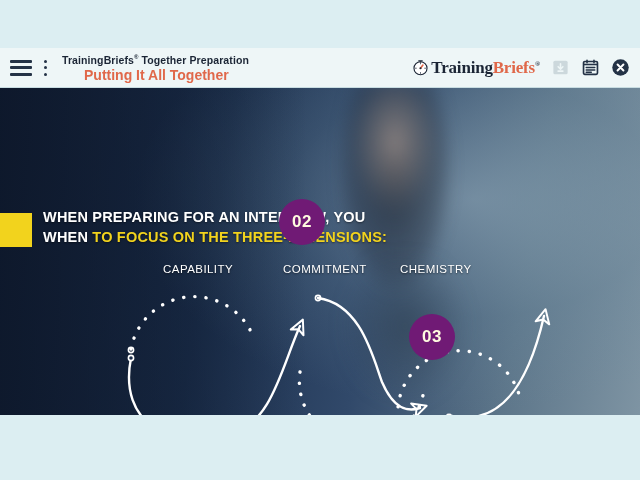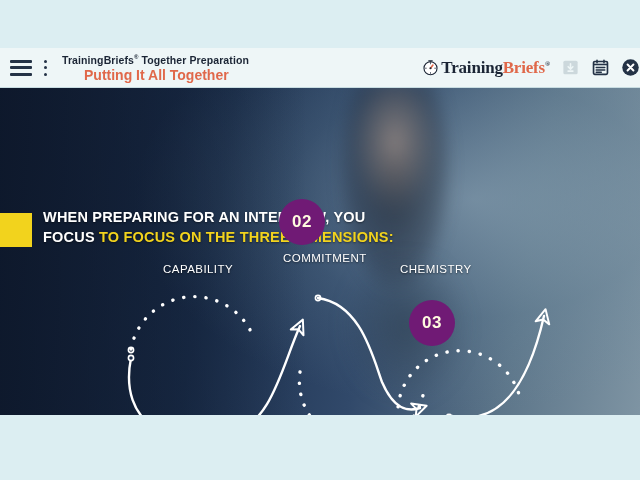--- a/index.html
+++ b/index.html
@@ -33,21 +33,21 @@
   .hdr-title{
     font-size:10.5px;font-weight:bold;color:#1b2535;letter-spacing:.1px;
     white-space:nowrap;
   }
   .hdr-title sup{font-size:6px;vertical-align:super;}
   .hdr-sub{
     font-size:14px;font-weight:bold;color:#e0684a;margin-top:3px;white-space:nowrap;padding-left:22px;
   }
 
   .hdr-right{
-    margin-left:auto;display:flex;align-items:center;gap:11px;
+    margin-left:auto;display:flex;align-items:center;padding-right:10px;gap:11px;
   }
   .logo{display:flex;align-items:center;gap:2px;}
   .logo-mark{width:17px;height:17px;flex:0 0 auto;}
   .logo-text{
     font-family:"Liberation Serif",serif;font-size:17px;line-height:1;
     font-weight:bold;letter-spacing:-.2px;white-space:nowrap;
   }
   .logo-text .t1{color:#1b2535;}
   .logo-text .t2{color:#e0684a;}
   .logo-text sup{font-size:7px;vertical-align:super;color:#1b2535;}
@@ -178,21 +178,21 @@
   <div class="video">
     <div class="bg-grad"></div>
     <div class="bg-person"></div>
     <div class="bg-person2"></div>
     <div class="bg-vig"></div>
 
     <div class="accent-block"></div>
 
     <div class="headline">
       <div>WHEN PREPARING FOR AN INTERVIEW, YOU</div>
-      <div><span>FOCUS </span><span class="hi">TO FOCUS ON THE THREE-DIMENSIONS:</span></div>
+      <div><span>WHEN </span><span class="hi">TO FOCUS ON THE THREE-DIMENSIONS:</span></div>
     </div>
 
     <svg class="diagram" viewBox="0 0 640 327">
       <defs>
         <marker id="arrowW" viewBox="0 0 12 12" refX="6" refY="6" markerWidth="7" markerHeight="7" orient="auto-start-reverse">
           <path d="M1 1 L11 6 L1 11 L3.4 6 Z" fill="none" stroke="#ffffff" stroke-width="1.4" stroke-linejoin="round"></path>
         </marker>
       </defs>
 
       <path d="M131 173 A64 64 0 0 1 253 160" fill="none" stroke="#ffffff" stroke-width="3.4" stroke-linecap="round" stroke-dasharray="0.2 11"></path>
@@ -207,21 +207,21 @@
 
       <path d="M452 240 C 500 250, 528 210, 544 140" fill="none" stroke="#ffffff" stroke-width="2.4" stroke-linecap="round" marker-end="url(#arrowW)"></path>
 
       <circle cx="131" cy="174" r="2.6" fill="none" stroke="#ffffff" stroke-width="1.6"></circle>
       <circle cx="131" cy="182" r="2.6" fill="#1b2d4a" stroke="#ffffff" stroke-width="1.6"></circle>
       <circle cx="318" cy="122" r="2.6" fill="none" stroke="#ffffff" stroke-width="1.6"></circle>
       <circle cx="449" cy="241" r="2.6" fill="#e8c91c" stroke="#ffffff" stroke-width="1.6"></circle>
     </svg>
 
     <div class="num-circle" style="left:279px;top:111px;width:46px;height:46px;">02</div>
-    <div class="num-circle" style="left:409px;top:212px;width:46px;height:46px;">03</div>
+    <div class="num-circle" style="left:409px;top:226px;width:46px;height:46px;">03</div>
 
     <div class="node-label" style="left:163px;top:175px;">CAPABILITY</div>
-    <div class="node-label" style="left:283px;top:164px;">COMMITMENT</div>
+    <div class="node-label" style="left:283px;top:175px;">COMMITMENT</div>
     <div class="node-label" style="left:400px;top:175px;">CHEMISTRY</div>
 
   </div>
 
 </div>
 
 </body></html>

